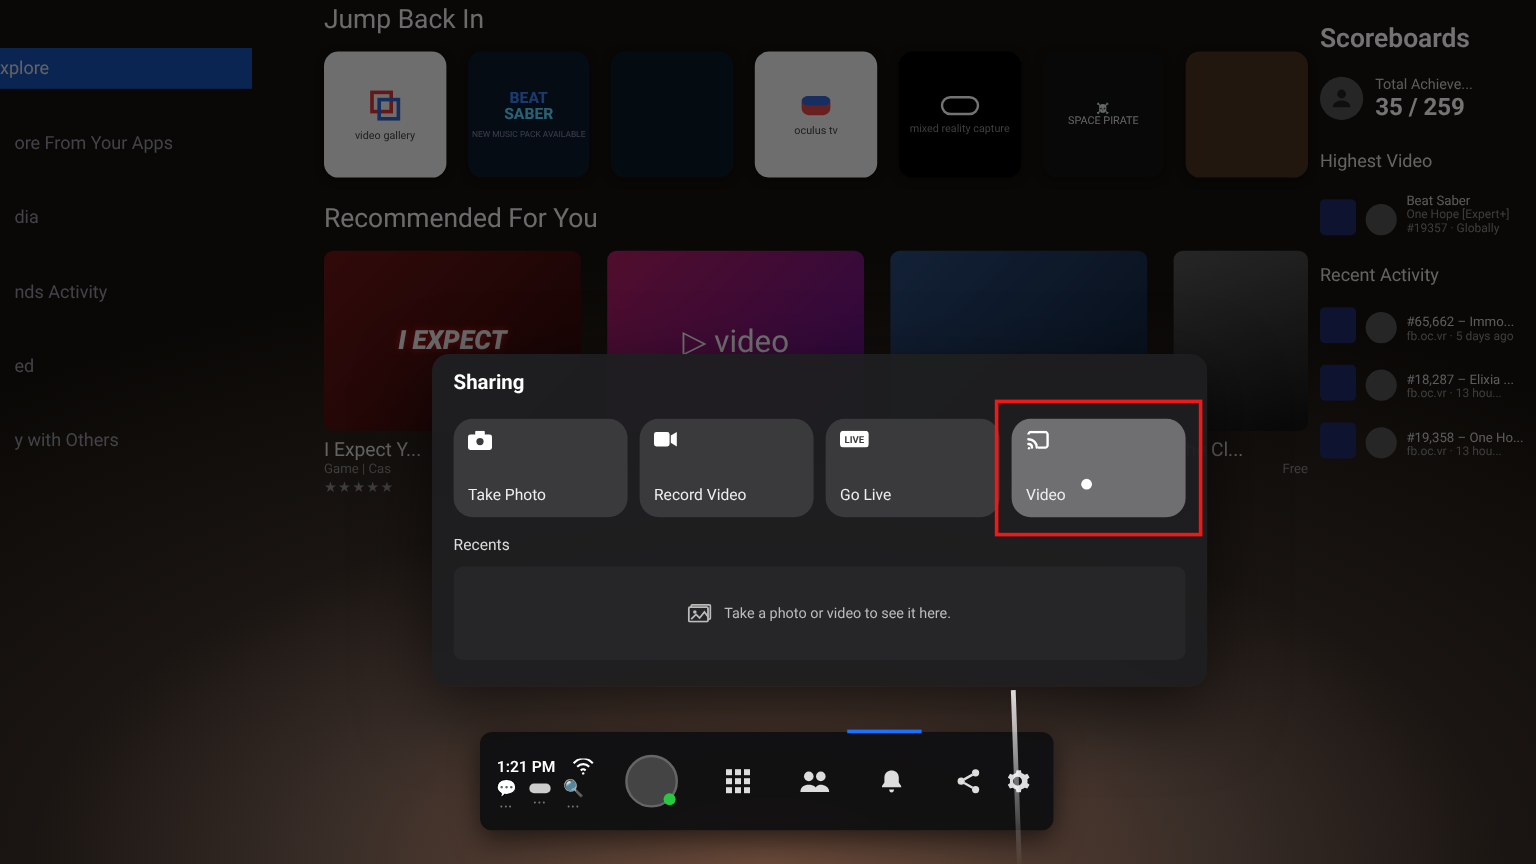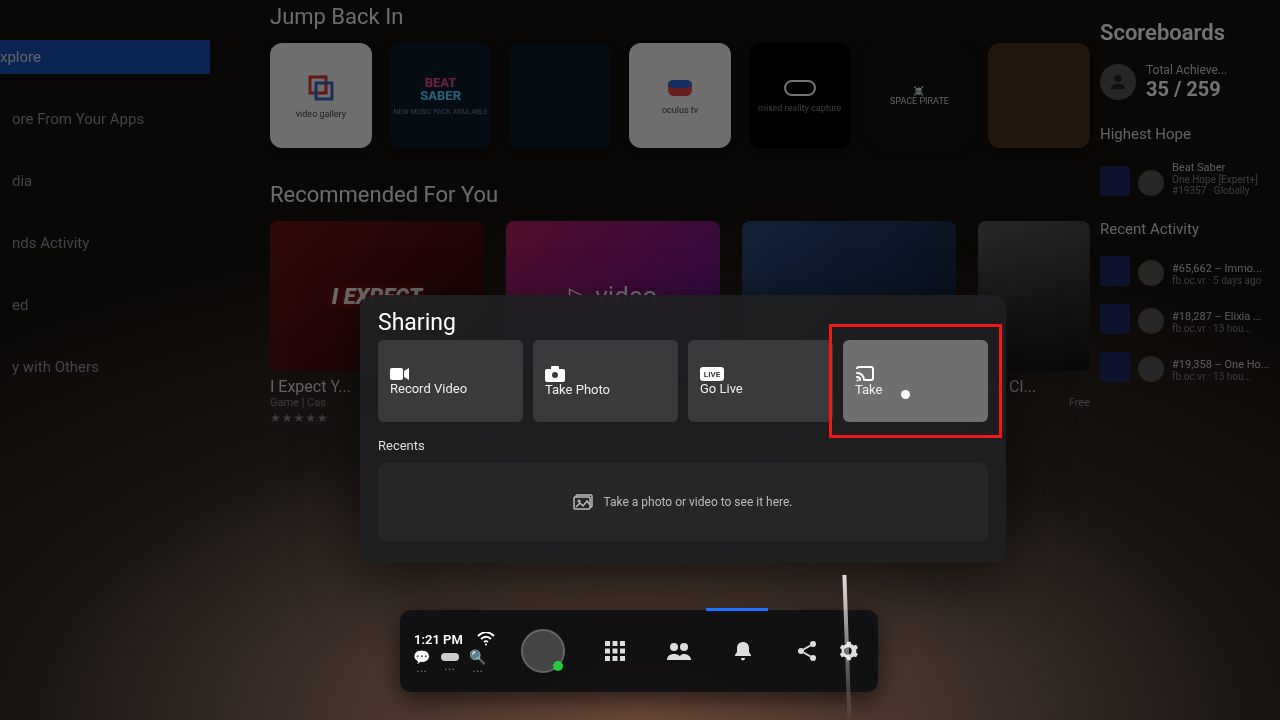--- a/index.html
+++ b/index.html
@@ -7,21 +7,21 @@
 .bg-layer{position:absolute;inset:0;filter:brightness(.45) blur(.5px)}
 
 
 .sidebar{position:absolute;left:0;top:0;width:210px;display:flex;flex-direction:column;gap:28px;padding-top:40px}
 .sidebar-item{padding:8px 0 8px 12px;font-size:15px;color:#aab;opacity:.85}
 .sidebar-item.active{background:#1a5dd8;color:#fff;padding-left:0}
 
 
 .main{position:absolute;left:270px;top:0;right:190px}
 .section-h{font-size:22px;font-weight:400;margin:4px 0 14px;color:#eee}
-.section-h.rec{margin-top:34px}
+.section-h.rec{margin-top:22px}
 .tiles{display:flex;gap:18px}
 .tile{width:105px;height:105px;border-radius:12px;background:#222;display:flex;flex-direction:column;align-items:center;justify-content:center;font-size:10px;color:#9aa;box-shadow:0 2px 8px rgba(0,0,0,.4)}
 .tile.white{background:#f4f4f4;color:#444}
 .tile.dark{background:#0a1a28}
 .tile.navy{background:#0b1b2b}
 .tile .lbl{margin-top:6px;font-size:9px;text-align:center}
 
 .rec-tiles{display:flex;gap:22px}
 .rec-card{width:230px}
 .rec-thumb{height:150px;border-radius:8px;background:#4a1818}
@@ -41,23 +41,23 @@
 .sb-sub{font-size:12px;color:#ccc}
 .sb-big{font-size:20px;font-weight:700}
 .sb-h2{font-size:15px;color:#ddd;margin-top:6px}
 .sb-item{display:flex;gap:8px;align-items:flex-end}
 .sb-thumb{width:30px;height:30px;border-radius:4px;background:#1e2a6a}
 .sb-small{font-size:11px;color:#ccc;line-height:1.2}
 .sb-smaller{font-size:10px;color:#888}
 
 
 .modal{position:absolute;left:360px;top:295px;width:610px;background:rgba(30,30,32,.96);border-radius:14px;padding:14px 18px 22px;box-shadow:0 20px 60px rgba(0,0,0,.6)}
-.modal-h{font-size:23px;font-weight:400;margin-bottom:4px}
+.modal-h{font-size:17px;font-weight:700;margin-bottom:20px}
 .share-row{display:flex;gap:10px}
-.share-btn{flex:1;height:62px;background:#3a3a3c;border-radius:6px;padding:10px 12px;display:flex;flex-direction:column;justify-content:center;font-size:13px;color:#eee;position:relative}
+.share-btn{flex:1;height:62px;background:#3a3a3c;border-radius:16px;padding:10px 12px;display:flex;flex-direction:column;justify-content:space-between;font-size:13px;color:#eee;position:relative}
 .share-btn.hover{background:#6f6f72}
 .share-btn .ico{font-size:16px;line-height:1}
 .cast-wrap{position:relative}
 .highlight-box{position:absolute;left:-14px;top:-16px;right:-14px;bottom:-16px;border:3px solid #f01818;pointer-events:none}
 .cursor{position:absolute;left:58px;top:50px;width:9px;height:9px;border-radius:50%;background:#fff}
 .recents-h{font-size:13px;color:#ddd;margin-top:16px;margin-bottom:10px}
 .recents-box{height:78px;background:#262628;border-radius:8px;display:flex;align-items:center;justify-content:center;gap:10px;color:#bbb;font-size:12px}
 
 
 .dock{position:absolute;left:400px;bottom:28px;width:478px;height:82px;background:rgba(15,15,17,.95);border-radius:10px;display:flex;align-items:center;box-shadow:0 8px 24px rgba(0,0,0,.6)}
@@ -97,21 +97,21 @@
       <div class="section-h">Jump Back In</div>
       <div class="tiles">
         <div class="tile white">
           <svg width="30" height="30" viewBox="0 0 30 30">
               <rect x="4" y="4" width="16" height="16" fill="none" stroke="#d33" stroke-width="3"></rect>
               <rect x="10" y="10" width="16" height="16" fill="none" stroke="#36c" stroke-width="3"></rect>
             </svg>
           <div class="lbl">video gallery</div>
         </div>
         <div class="tile navy">
-          <div style="font-size:13px;font-weight:800;color:#5bd6ff;text-align:center;line-height:1"><span style="color:#ec4899">BEAT</span><br>SABER</div>
+          <div style="font-size:13px;font-weight:800;color:#5bd6ff;text-align:center;line-height:1"><span style="color:#3b82f6">BEAT</span><br>SABER</div>
           <div class="lbl" style="font-size:7px;color:#88a">NEW MUSIC PACK AVAILABLE</div>
         </div>
         <div class="tile dark"></div>
         <div class="tile white">
           <svg width="30" height="22" viewBox="0 0 30 22">
               <rect x="3" y="3" width="24" height="16" rx="6" fill="#e84545"></rect>
               <rect x="3" y="3" width="24" height="8" rx="6" fill="#3367d6"></rect>
             </svg>
           <div class="lbl">oculus tv</div>
         </div>
@@ -156,21 +156,21 @@
             <svg width="22" height="22" viewBox="0 0 24 24" fill="#222">
               <circle cx="12" cy="8" r="4"></circle>
               <path d="M4 20c0-4 4-6 8-6s8 2 8 6z"></path>
             </svg>
           </div>
         <div>
           <div class="sb-sub">Total Achieve...</div>
           <div class="sb-big">35 / 259</div>
         </div>
       </div>
-      <div class="sb-h2">Highest Hope</div>
+      <div class="sb-h2">Highest Video</div>
       <div class="sb-item">
         <div class="sb-thumb"></div>
         <div class="sb-ava" style="width:26px;height:26px"></div>
         <div>
           <div class="sb-small">Beat Saber</div>
           <div class="sb-smaller">One Hope [Expert+]</div>
           <div class="sb-smaller">#19357 · Globally</div>
         </div>
       </div>
       <div class="sb-h2">Recent Activity</div>
@@ -197,59 +197,59 @@
             <div class="sb-small">#19,358 – One Ho...</div>
             <div class="sb-smaller">fb.oc.vr · 13 hou...</div>
           </div>
       </div>
     </div>
   </div>
 
   <div class="modal">
     <div class="modal-h">Sharing</div>
     <div class="share-row">
-      <div class="share-btn">
-        <span class="ico">
-            <svg width="20" height="14" viewBox="0 0 20 14" fill="#fff">
-              <rect x="0" y="1" width="13" height="12" rx="2"></rect>
-              <path d="M14 4l5-3v12l-5-3z"></path>
-            </svg>
-          </span>
-        <span>Record Video</span>
-      </div>
       <div class="share-btn">
         <span class="ico">
             <svg width="20" height="16" viewBox="0 0 20 16" fill="#fff">
               <rect x="0" y="3" width="20" height="13" rx="2"></rect>
               <rect x="6" y="0" width="8" height="4" rx="1"></rect>
               <circle cx="10" cy="9" r="3" fill="#3a3a3c"></circle>
             </svg>
           </span>
         <span>Take Photo</span>
+      </div>
+      <div class="share-btn">
+        <span class="ico">
+            <svg width="20" height="14" viewBox="0 0 20 14" fill="#fff">
+              <rect x="0" y="1" width="13" height="12" rx="2"></rect>
+              <path d="M14 4l5-3v12l-5-3z"></path>
+            </svg>
+          </span>
+        <span>Record Video</span>
       </div>
       <div class="share-btn">
         <span class="ico">
             <svg width="24" height="14" viewBox="0 0 24 14">
               <rect x="0" y="0" width="24" height="14" rx="3" fill="#fff"></rect>
               <text x="12" y="10" font-size="8" font-weight="700" fill="#3a3a3c" text-anchor="middle">LIVE</text>
             </svg>
           </span>
         <span>Go Live</span>
       </div>
       <div class="share-btn hover cast-wrap">
         <div class="highlight-box"></div>
         <span class="ico">
             <svg width="20" height="16" viewBox="0 0 20 16" fill="none" stroke="#fff" stroke-width="2">
               <path d="M2 3c0-1 1-2 2-2h12c1 0 2 1 2 2v9c0 1-1 2-2 2h-6"></path>
               <path d="M2 7c4 0 7 3 7 7" stroke-linecap="round"></path>
               <path d="M2 11c2 0 3 1 3 3" stroke-linecap="round"></path>
               <circle cx="2.5" cy="14.5" r="1" fill="#fff" stroke="none"></circle>
             </svg>
           </span>
-        <span>Take</span>
+        <span>Video</span>
         <div class="cursor"></div>
       </div>
     </div>
     <div class="recents-h">Recents</div>
     <div class="recents-box">
       <span>
           <svg width="20" height="16" viewBox="0 0 20 16" fill="none" stroke="#bbb" stroke-width="1.5">
             <rect x="3" y="1" width="16" height="12" rx="1"></rect>
             <rect x="1" y="3" width="16" height="12" rx="1" fill="#262628"></rect>
             <circle cx="6" cy="7" r="1.5" fill="#bbb" stroke="none"></circle>

